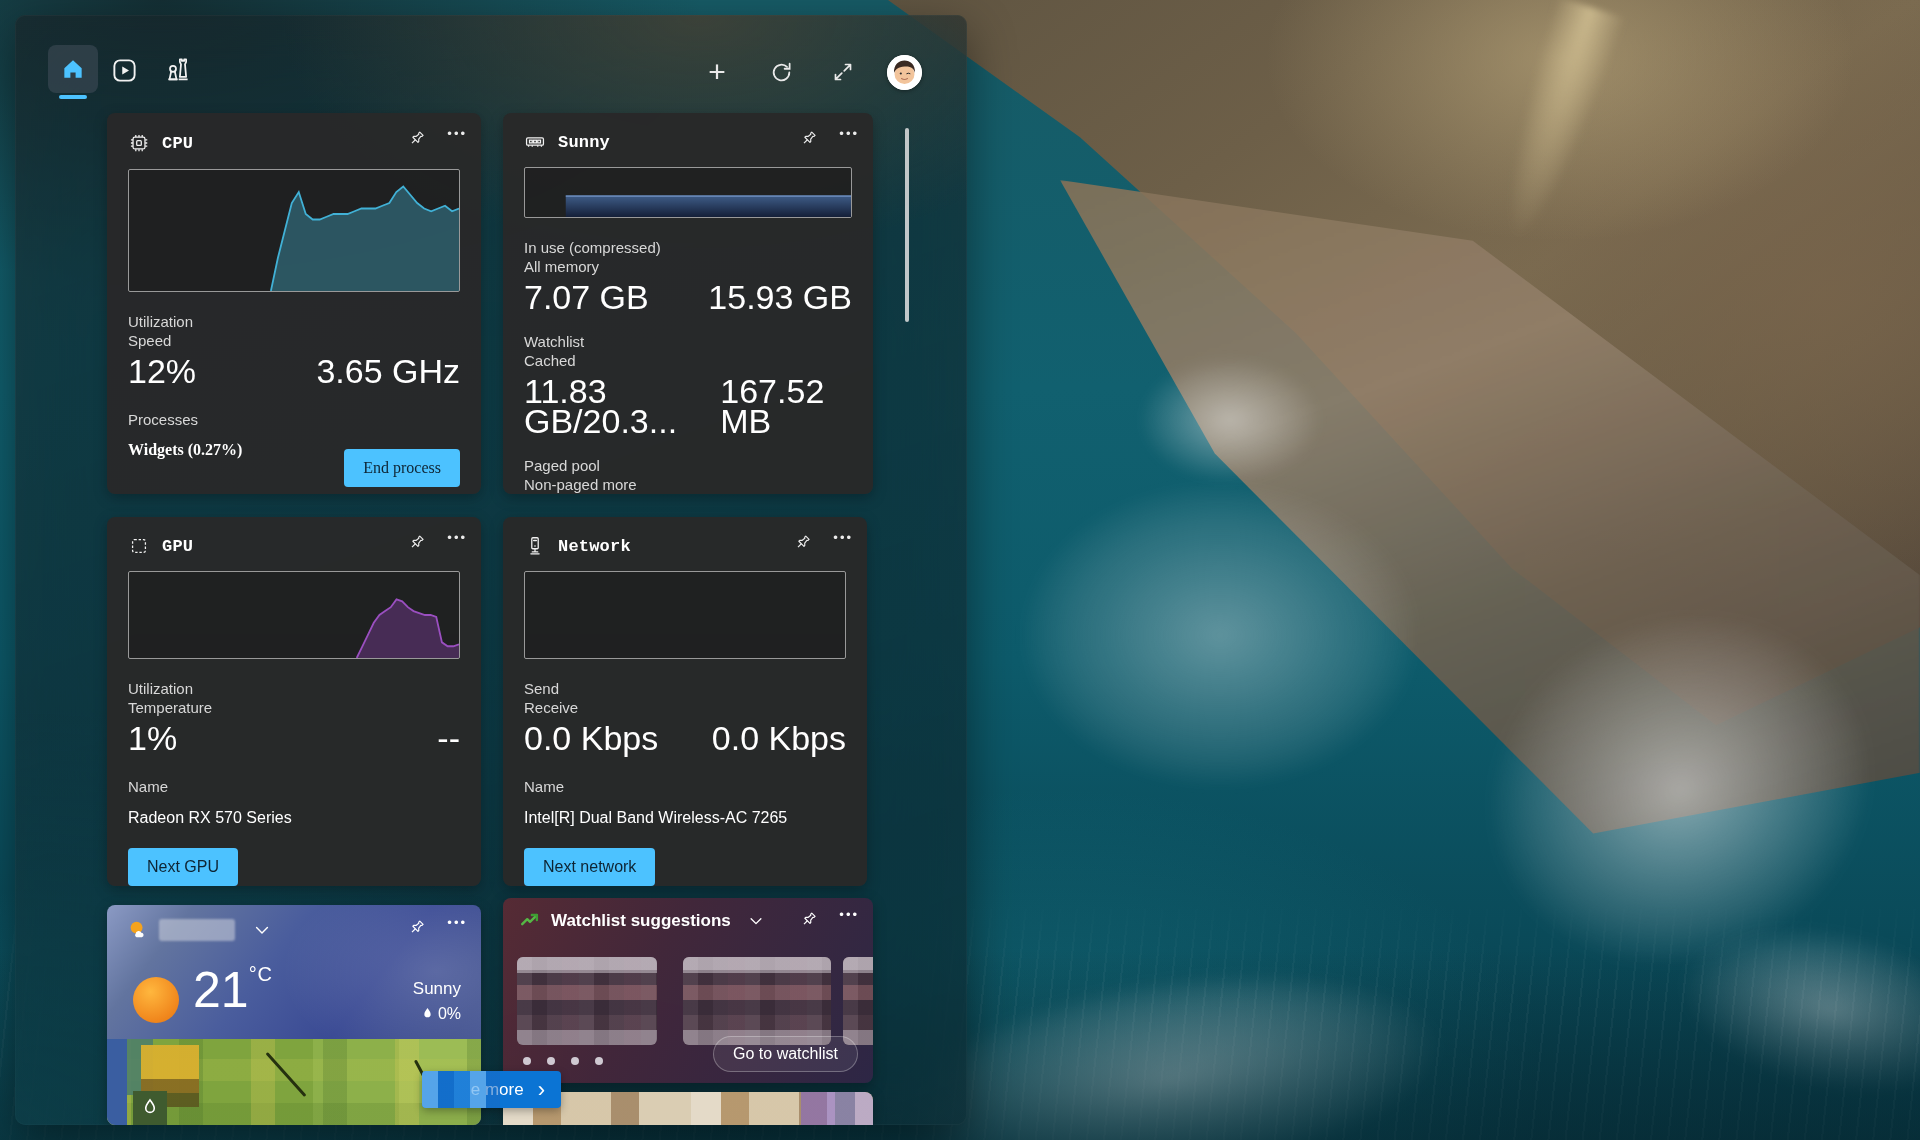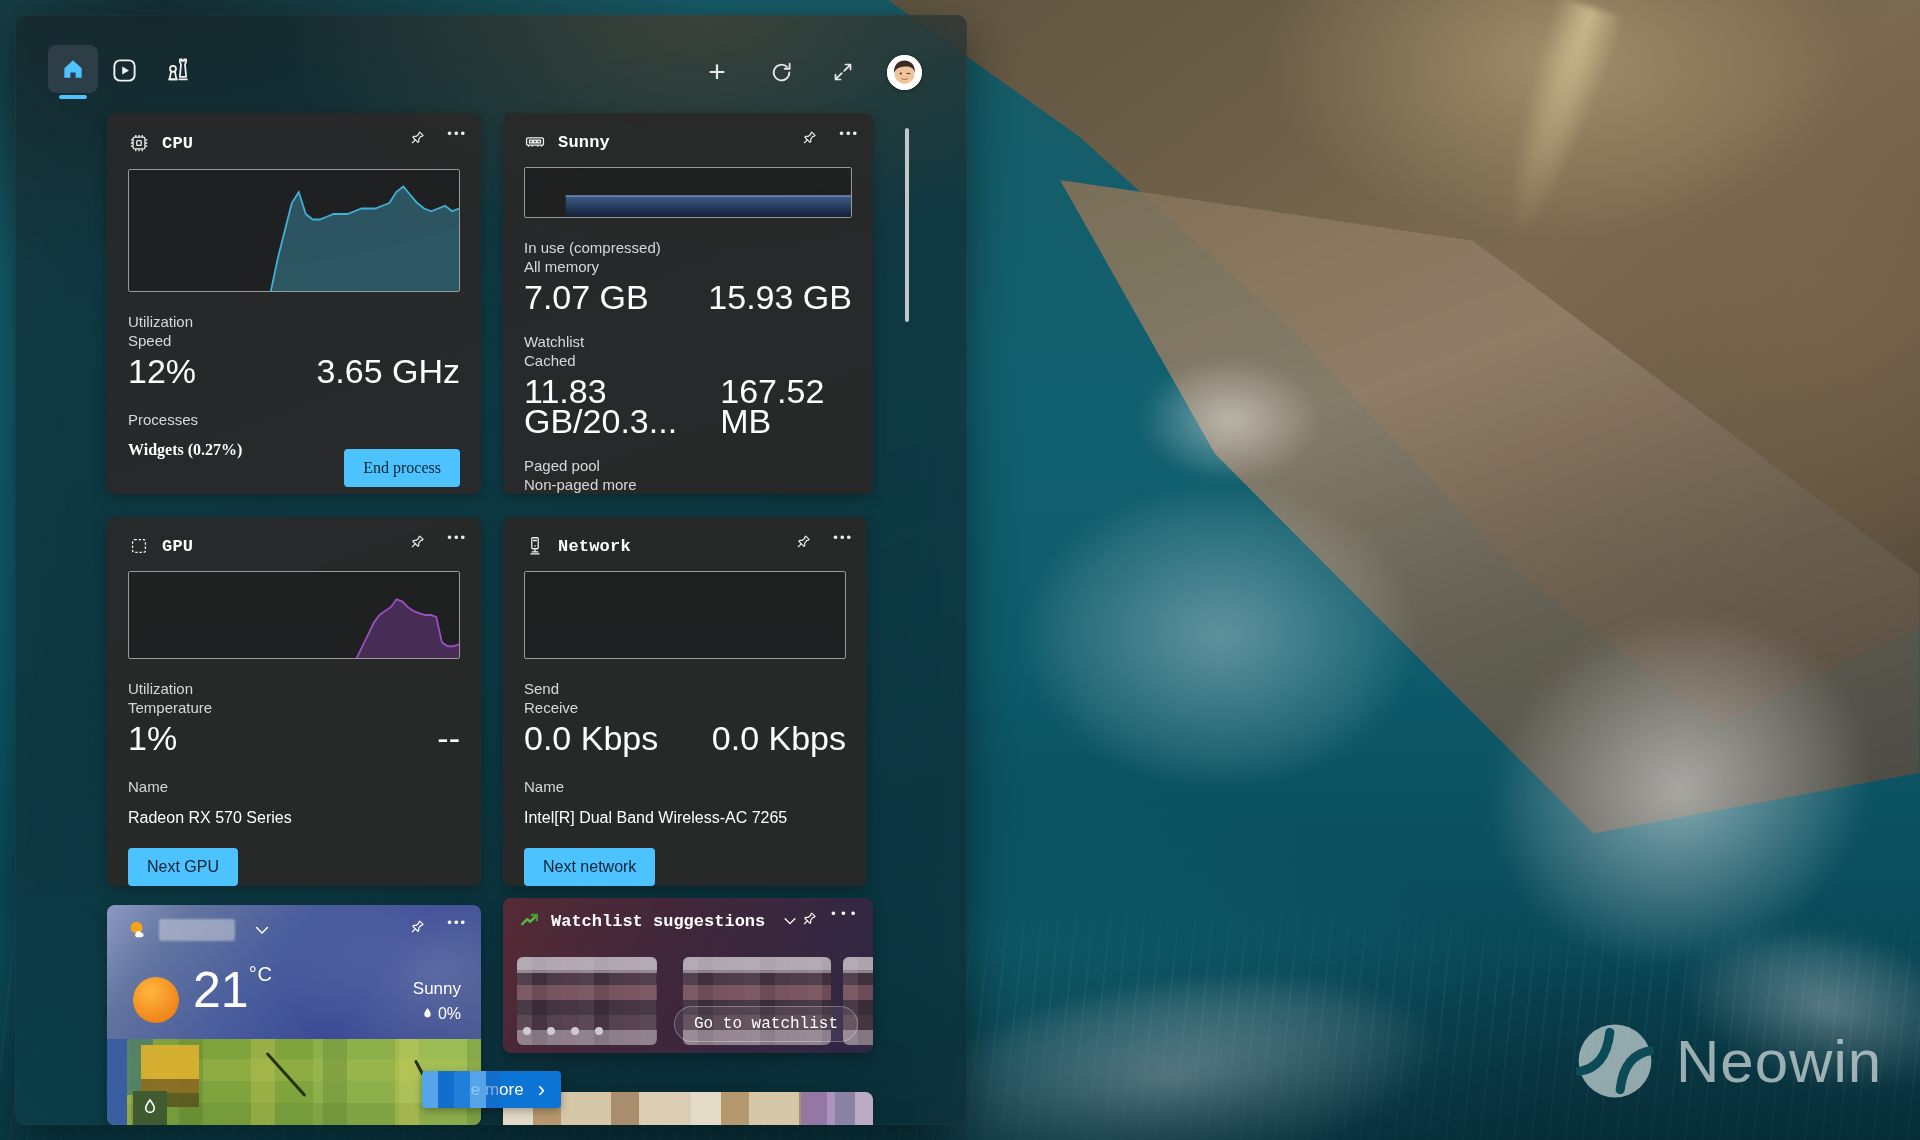--- a/index.html
+++ b/index.html
@@ -130,22 +130,22 @@
   .m-crack2 { position:absolute; left:296px; top:40px; width:46px; height:3px; background:#25310f; transform:rotate(62deg); border-radius:2px; }
 
   .see-more { position:absolute; left:407px; top:1056px; width:139px; height:37px; border-radius:4px; background:#0b74d4;
     display:flex; align-items:center; justify-content:flex-end; gap:14px; padding-right:16px; color:#fff; font-size:17px; cursor:pointer;
     box-shadow:0 3px 8px rgba(0,0,0,.3); }
   .see-more .blurblock { position:absolute; left:0; top:0; width:78px; height:100%;
     background:repeating-linear-gradient(90deg, rgba(110,180,240,.75) 0 16px, rgba(25,105,195,.55) 16px 32px, rgba(70,150,225,.35) 32px 48px); border-radius:4px 0 0 4px; }
   .see-more .chev { font-size:22px; line-height:1; }
 
   
-  .card-watchlist { left:488px; top:883px; width:370px; height:155px;
-    background:linear-gradient(118deg, rgba(92,42,52,.92) 0%, rgba(70,38,58,.92) 40%, rgba(48,38,70,.92) 100%);font-family:Liberation Mono, monospace; }
+  .card-watchlist { left:488px; top:883px; width:370px; height:185px;
+    background:linear-gradient(118deg, rgba(92,42,52,.92) 0%, rgba(70,38,58,.92) 40%, rgba(48,38,70,.92) 100%); }
   .wl-head { position:absolute; left:16px; top:12px; display:flex; align-items:center; gap:10px; }
   .wl-title { font-size:17px; font-weight:700; color:#fff; }
   .wl-mosaic { position:absolute; top:59px; height:88px; border-radius:6px; background-color:#473641; overflow:hidden; }
   .wl-mosaic:before { content:""; position:absolute; inset:0;
     background:
       linear-gradient(180deg, rgba(215,208,215,.5) 0 16px, rgba(0,0,0,0) 16px),
       repeating-linear-gradient(0deg, rgba(190,178,190,.55) 0 15px, rgba(95,70,88,.25) 15px 30px, rgba(55,42,58,.5) 30px 45px, rgba(165,110,118,.45) 45px 60px, rgba(70,52,68,.4) 60px 75px),
       repeating-linear-gradient(90deg, rgba(255,255,255,.1) 0 15px, rgba(0,0,0,.14) 15px 30px, rgba(255,255,255,.05) 30px 45px, rgba(150,110,125,.22) 45px 62px); }
   .wl-m1 { left:14px; width:140px; }
   .wl-m2 { left:180px; width:148px; }
@@ -173,28 +173,20 @@
   <div class="wp-cliff"></div>
   <div class="wp-path"></div>
   <div class="foam foam1"></div>
   <div class="foam foam2"></div>
   <div class="foam foam4"></div>
   <div class="foam foam5"></div>
   <div class="foam foam3"></div>
   <div class="wp-streaks"></div>
   <div class="wp-bottomdark"></div>
 
-  <div class="neowin">
-    <svg class="icon" width="78" height="78" viewBox="0 0 60 60">
-      <circle cx="30" cy="30" r="28" fill="rgba(206,218,217,0.82)"></circle>
-      <path d="M2 38 C16 36 24 26 26 8" stroke="#0d4e5c" stroke-width="7" fill="none" stroke-linecap="round"></path>
-      <path d="M58 22 C44 24 36 34 34 52" stroke="#0d4e5c" stroke-width="7" fill="none" stroke-linecap="round"></path>
-    </svg>
-    <div class="neowin-text">Neowin</div>
-  </div>
 </div>
 
 <div class="panel">
   <div class="panel-tint"></div>
 
   <div class="navbtn home-tile">
     <svg class="icon" width="26" height="26" viewBox="0 0 24 24">
       <path d="M4 11.3 12 4l8 7.3V20h-5.6v-4.8h-4.8V20H4z" fill="#4cc2ff"></path>
     </svg>
   </div>

